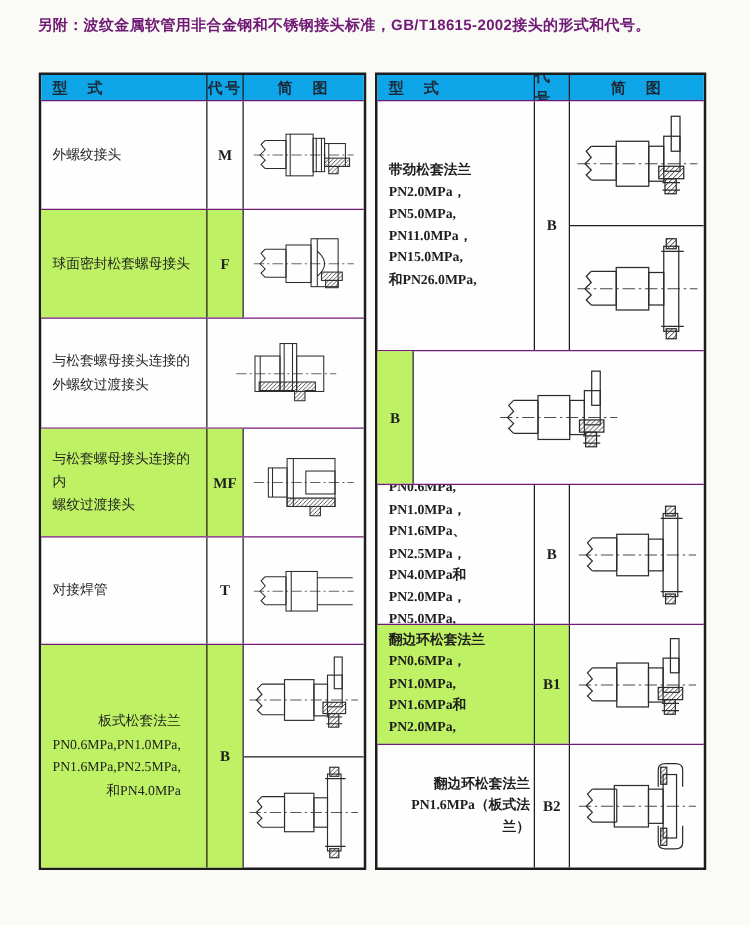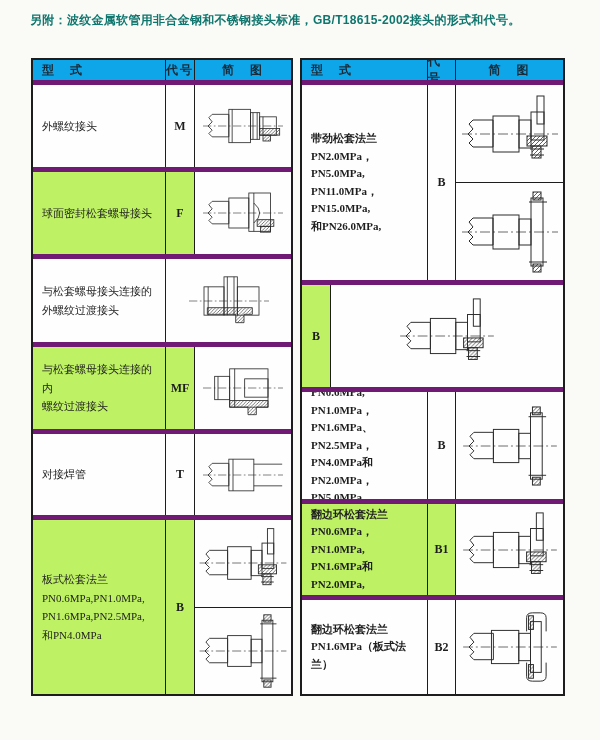--- a/index.html
+++ b/index.html
@@ -5,33 +5,33 @@
   html,body{margin:0;padding:0;}
   body{
     width:600px;height:740px;
     background:#fafaf7;
     font-family:"Liberation Sans", sans-serif;
     position:relative;overflow:hidden;
   }
   .page{position:absolute;inset:0;}
   .doc-title{
     position:absolute;left:30px;top:12px;width:560px;
-    font-size:12px;font-weight:bold;color:#0f766e;letter-spacing:.3px;
+    font-size:12px;font-weight:bold;color:#701a75;letter-spacing:.3px;
     font-family:"Liberation Sans", sans-serif;
   }
   .tbl{
     position:absolute;top:58px;height:638px;box-sizing:border-box;
     border:2px solid #1d1d1d;background:#fefefe;
     display:flex;flex-direction:column;
   }
   .tbl-left{left:31px;width:262px;}
   .tbl-right{left:300px;width:265px;}
-  .row{display:flex;box-sizing:border-box;border-top:5px solid #701a75;flex:0 0 auto;}
+  .row{display:flex;box-sizing:border-box;border-top:1px solid #701a75;flex:0 0 auto;}
   .row.header{border-top:none;background:#0ea5e9;}
-  .row:last-child{flex:1 1 auto;}
+  .row:last-child{flex:1 1 auto;text-align:right;}
   .cell{
     box-sizing:border-box;border-left:1px solid #1d1d1d;
     display:flex;align-items:center;justify-content:center;
     overflow:hidden;background:transparent;
   }
   .cell:first-child{border-left:none;}
   .tbl-left  .c-type{width:132px;}
   .tbl-left  .c-code{width:29px;}
   .tbl-right .c-type{width:125px;font-weight:bold;}
   .tbl-right .c-code{width:28px;}

